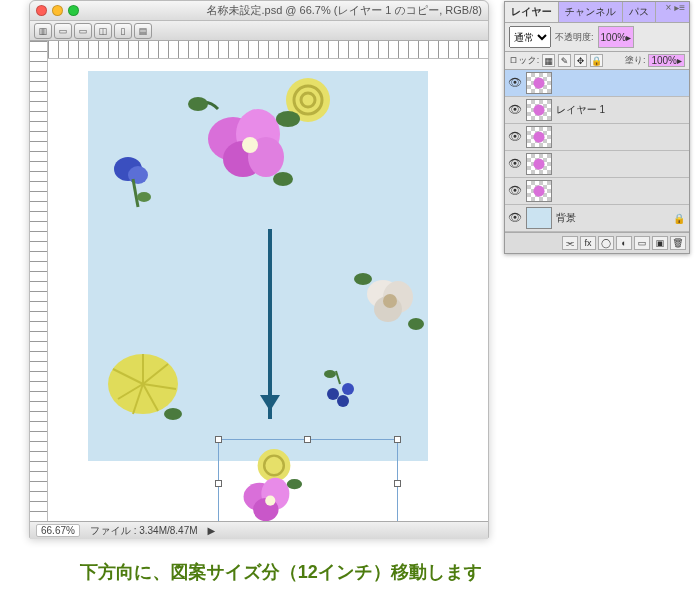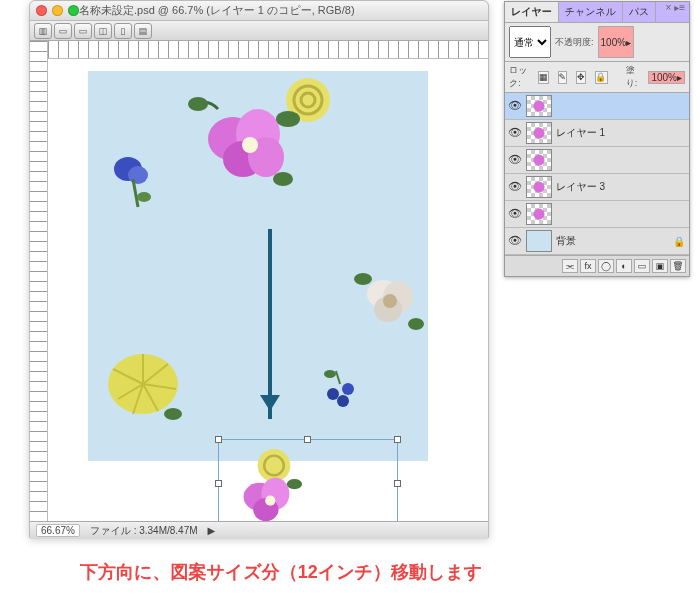--- a/index.html
+++ b/index.html
@@ -4,21 +4,21 @@
 <style>
   * { box-sizing: border-box; margin: 0; padding: 0; }
   body { font-family: "Hiragino Kaku Gothic Pro", "Lucida Grande", sans-serif; background: #fff; width: 700px; height: 608px; position: relative; }
   .app-window { position: absolute; top: 0; left: 29px; width: 460px; height: 538px; background: #eaeaea; border: 1px solid #bbb; border-radius: 6px 6px 0 0; box-shadow: 0 2px 8px rgba(0,0,0,.2); }
   .titlebar { height: 20px; background: linear-gradient(#f6f6f6,#dcdcdc); border-bottom: 1px solid #bbb; display: flex; align-items: center; padding: 0 6px; border-radius: 6px 6px 0 0; }
   .traffic { display: flex; gap: 5px; }
   .traffic span { width: 11px; height: 11px; border-radius: 50%; border: 1px solid rgba(0,0,0,.2); }
   .tl-close { background: #ff5f57; }
   .tl-min { background: #ffbd2e; }
   .tl-max { background: #28c940; }
-  .titlebar-text { flex: 1; text-align: left; font-size: 11px; color: #555; }
+  .titlebar-text { flex: 1; text-align: right; font-size: 11px; color: #555; }
   .toolbar { height: 20px; background: linear-gradient(#f0f0f0,#d8d8d8); border-bottom: 1px solid #aaa; display: flex; align-items: center; padding: 0 4px; gap: 2px; }
   .tool-btn { width: 18px; height: 16px; background: linear-gradient(#fafafa,#d6d6d6); border: 1px solid #9a9a9a; border-radius: 3px; font-size: 9px; display: flex; align-items: center; justify-content: center; color: #555; }
   .canvas-wrap { position: relative; background: #fff; height: 480px; display: flex; }
   .ruler-v { width: 18px; background: #fff; border-right: 1px solid #bbb; background-image: repeating-linear-gradient(to bottom, #999 0 1px, transparent 1px 10px); }
   .ruler-h { height: 18px; background: #fff; border-bottom: 1px solid #bbb; background-image: repeating-linear-gradient(to right, #999 0 1px, transparent 1px 10px); }
   .canvas-col { flex: 1; display: flex; flex-direction: column; }
   .canvas { flex: 1; background: #fff; position: relative; overflow: hidden; }
   .artboard { position: absolute; top: 12px; left: 40px; width: 340px; height: 390px; background: #cbe3f1; }
   .flower { position: absolute; }
   
@@ -36,34 +36,34 @@
   .h-tl{top:-4px;left:-4px}.h-tm{top:-4px;left:50%;margin-left:-4px}.h-tr{top:-4px;right:-4px}
   .h-ml{top:50%;left:-4px;margin-top:-4px}.h-mr{top:50%;right:-4px;margin-top:-4px}
   .statusbar { height: 18px; background: linear-gradient(#f0f0f0,#d8d8d8); border-top: 1px solid #aaa; display: flex; align-items: center; font-size: 10px; color: #444; padding: 0 6px; gap: 10px; }
   .status-field { border: 1px solid #bbb; background: #fff; padding: 0 4px; border-radius: 2px; }
   
   .panel { position: absolute; top: 1px; left: 504px; width: 186px; background: #e5e5e5; border: 1px solid #9a9a9a; box-shadow: 0 1px 4px rgba(0,0,0,.3); font-size: 10px; color: #333; }
   .panel-tabs { display: flex; background: #c4b5fd; border-bottom: 1px solid #aaa; }
   .ptab { padding: 3px 6px; border-right: 1px solid #aaa; font-size: 10px; }
   .ptab.active { background: #eaeaea; font-weight: bold; }
   .panel-opts { display: flex; align-items: center; gap: 4px; padding: 3px 4px; border-bottom: 1px solid #aaa; background: #e8e8e8; }
-  .panel-opts select, .panel-opts .numfield { font-size: 10px; height: 32px; }
-  .numfield { display: inline-flex; align-items: center; border: 1px solid #aaa; background: #fca5a5; padding: 0 2px; }
-  .lock-row { display: flex; align-items: center; gap: 9px; padding: 2px 4px; border-bottom: 1px solid #aaa; background: #e8e8e8; }
+  .panel-opts select, .panel-opts .numfield { font-size: 10px; height: 22px; }
+  .numfield { display: inline-flex; align-items: center; border: 1px solid #aaa; background: #f0abfc; padding: 0 2px; }
+  .lock-row { display: flex; gap: 3px; padding: 2px 4px; border-bottom: 1px solid #aaa; background: #e8e8e8; }
   .lock-ic { width: 13px; height: 13px; border: 1px solid #aaa; background: #f4f4f4; font-size: 9px; display: flex; align-items: center; justify-content: center; }
   .layers { background: #e0e0e0; }
   .layer { display: flex; align-items: center; border-bottom: 1px solid #bbb; padding: 2px 3px; gap: 4px; }
   .layer.selected { background: #b9d4f5; }
   .eye { width: 14px; height: 14px; font-size: 11px; text-align: center; }
   .thumb { width: 26px; height: 22px; border: 1px solid #888; background: #fff; display: flex; align-items: center; justify-content: center; }
   .checker { background-image: linear-gradient(45deg,#ccc 25%,transparent 25%,transparent 75%,#ccc 75%),linear-gradient(45deg,#ccc 25%,transparent 25%,transparent 75%,#ccc 75%); background-size: 8px 8px; background-position: 0 0,4px 4px; }
   .layer-name { flex: 1; font-size: 10px; }
   .panel-footer { display: flex; justify-content: flex-end; gap: 2px; padding: 3px; border-top: 1px solid #aaa; background: #dcdcdc; }
   .pf-btn { width: 16px; height: 14px; border: 1px solid #aaa; background: #f0f0f0; font-size: 9px; display: flex; align-items: center; justify-content: center; }
-  .caption { position: absolute; left: 80px; top: 560px; font-size: 18px; color: #ef4444; font-weight: 600; }
+  .caption { position: absolute; left: 80px; top: 560px; font-size: 18px; color: #4d7c0f; font-weight: 600; }
   .panel-close { margin-left: auto; padding: 0 4px; font-size: 10px; color: #666; }
   .opt-label { font-size: 9px; color: #555; }
 </style>
 </head>
 <body>
 
 <div class="app-window">
   <div class="titlebar">
     <div class="traffic">
       <span class="tl-close"></span>
@@ -235,21 +235,20 @@
           </svg>
         </span>
       </div>
       <div class="layer">
         <span class="eye">👁</span>
         <span class="thumb checker">
           <svg viewBox="0 0 26 22">
             <circle cx="13" cy="11" r="6" fill="#d96fd9"></circle>
           </svg>
         </span>
-        <span class="layer-name">レイヤー 3</span>
       </div>
       <div class="layer">
         <span class="eye">👁</span>
         <span class="thumb checker">
           <svg viewBox="0 0 26 22">
             <circle cx="13" cy="11" r="6" fill="#d96fd9"></circle>
           </svg>
         </span>
       </div>
       <div class="layer">

